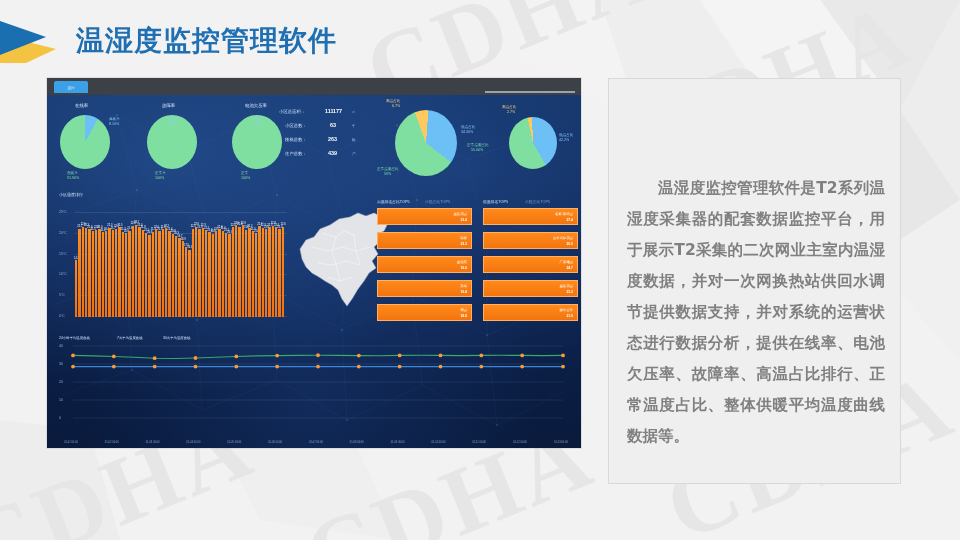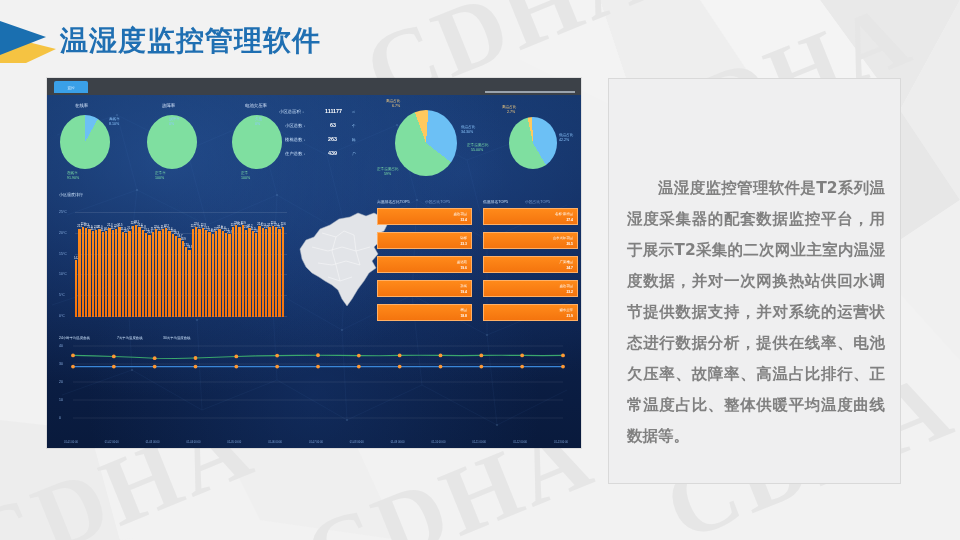--- a/index.html
+++ b/index.html
@@ -22,21 +22,21 @@
   .wm1{left:360px;top:-36px;}
   .wm2{left:630px;top:30px;font-size:92px;}
   .wm3{left:-40px;top:440px;}
   .wm4{left:300px;top:450px;}
   .wm5{left:660px;top:400px;}
 
   
   #header{position:absolute;left:0;top:18px;height:46px;display:flex;align-items:center;}
   #logo-mark{position:relative;width:56px;height:44px;margin-left:0;}
   #page-title{
-    font-size:28px;font-weight:700;color:#1f6fb2;margin-left:4px;
+    font-size:28px;font-weight:700;color:#1f6fb2;margin-left:20px;
     letter-spacing:1px;white-space:nowrap;
   }
 
   
   #dashboard{
     position:absolute;left:47px;top:78px;width:534px;height:370px;
     background:#0b1c3d;box-shadow:0 0 0 1px rgba(0,0,0,.08);
     overflow:hidden;
   }
   #browser-bar{

